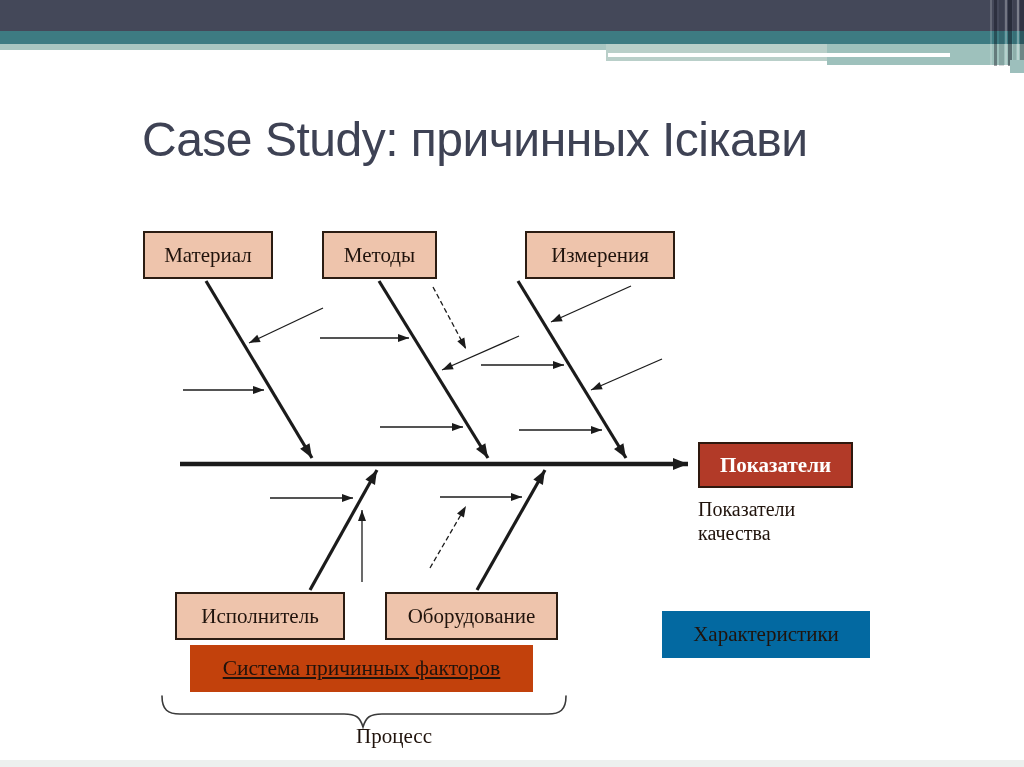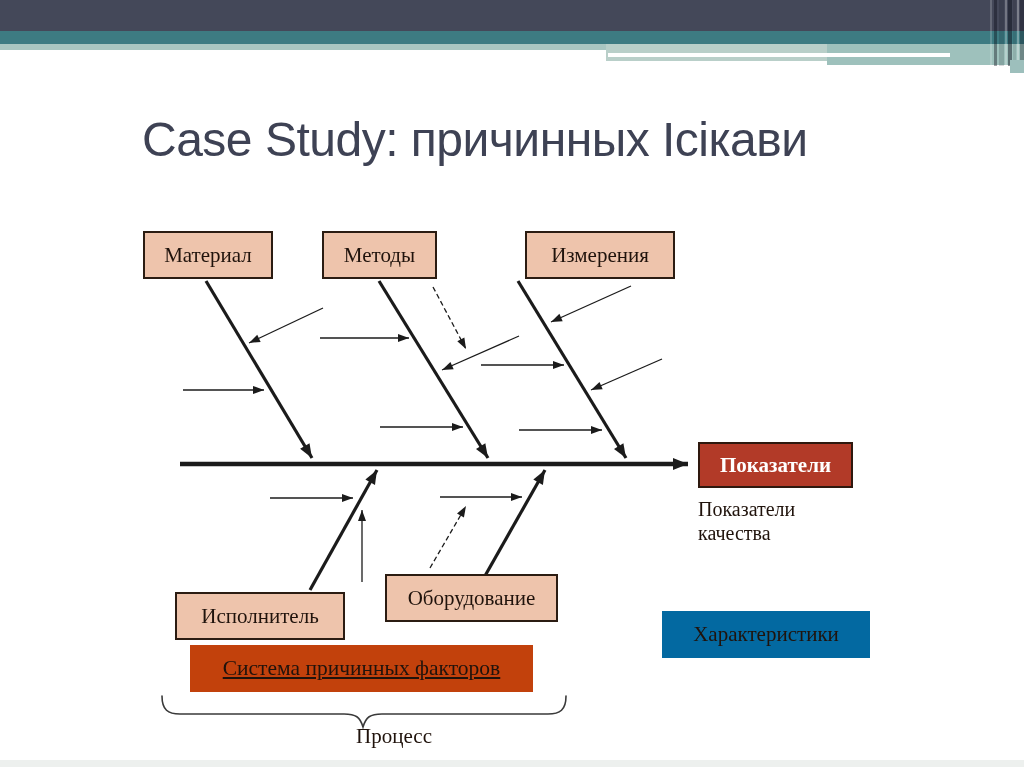--- a/index.html
+++ b/index.html
@@ -127,21 +127,21 @@
 <div class="abs box outlined" style="left:322px;top:231px;width:115px;height:48px;">
   <span>Методы</span>
 </div>
 <div class="abs box outlined" style="left:477px;top:231px;width:150px;height:48px;margin-left:48px;">
   <span>Измерения</span>
 </div>
 
 <div class="abs box outlined" style="left:175px;top:592px;width:170px;height:48px;">
   <span>Исполнитель</span>
 </div>
-<div class="abs box outlined" style="left:385px;top:574px;width:173px;height:48px;">
+<div class="abs box outlined" style="left:385px;top:592px;width:173px;height:48px;">
   <span>Оборудование</span>
 </div>
 
 <div class="abs box result-box" style="left:698px;top:442px;width:155px;height:46px;">
   <span>Показатели</span>
 </div>
 <div class="abs caption">Показатели качества</div>
 
 <div class="abs box plain-salmon" style="left:190px;top:645px;width:343px;height:47px;font-size:21.5px;">
   <span>Система причинных факторов</span>

